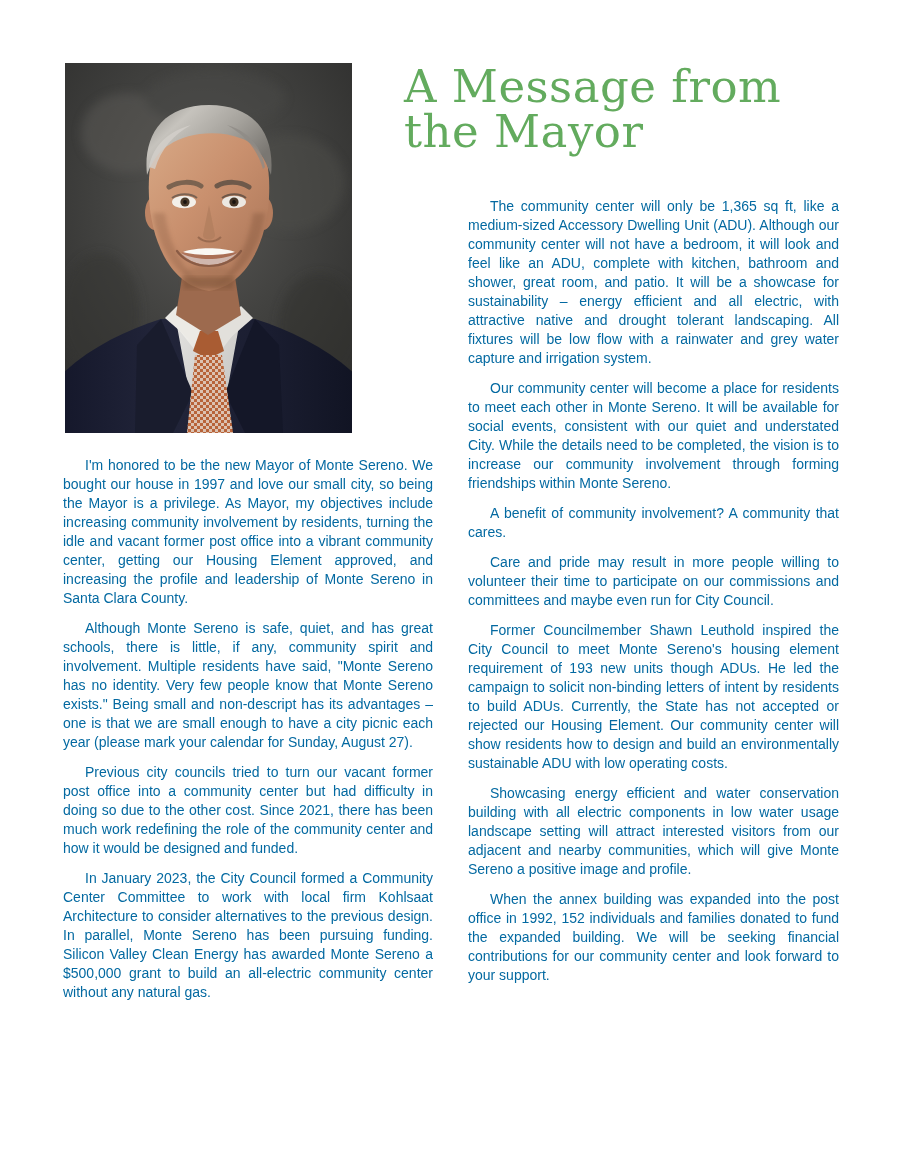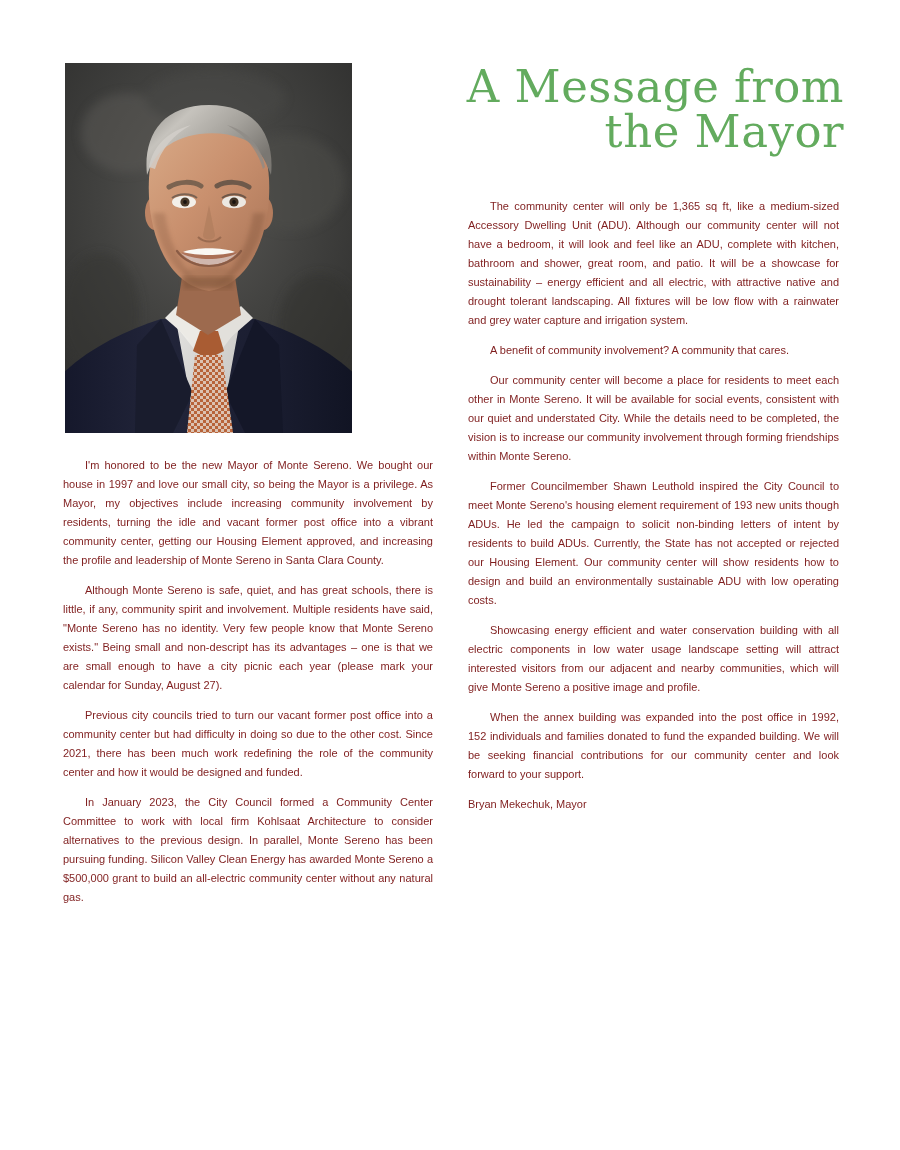--- a/index.html
+++ b/index.html
@@ -31,21 +31,21 @@
     background: #2e2e2e;
   }
   .photo-svg { display: block; width: 287px; height: 370px; }
 
   
   .masthead {
     position: absolute;
     left: 404px;
     top: 66px;
     width: 440px;
-    text-align: right;
+    text-align: left;
     color: #63ab5e;
     font-family: "DejaVu Serif", serif;
     font-weight: 400;
     line-height: 0.93;
     letter-spacing: 0.5px;
   }
   .masthead .line1 {
     display: block;
     font-size: 45px;
     white-space: nowrap;
@@ -53,25 +53,25 @@
   .masthead .line2 {
     display: block;
     font-size: 45px;
     white-space: nowrap;
     margin-top: 3px;
   }
 
   
   .col {
     position: absolute;
-    font-size: 11px;
+    font-size: 14px;
     line-height: 19.0px;
     text-align: justify;
     text-justify: inter-word;
-    color: #7f1d1d;
+    color: #0369a1;
     -webkit-hyphens: none;
     hyphens: none;
   }
   .col-left {
     left: 63px;
     top: 456px;
     width: 370px;
   }
   .col-right {
     left: 468px;
@@ -210,21 +210,21 @@
 
   <div class="col col-left">
     <p>I'm honored to be the new Mayor of Monte Sereno. We bought our house in 1997 and love our small city, so being the Mayor is a privilege. As Mayor, my objectives include increasing community involvement by residents, turning the idle and vacant former post office into a vibrant community center, getting our Housing Element approved, and increasing the profile and leadership of Monte Sereno in Santa Clara County.</p>
     <p>Although Monte Sereno is safe, quiet, and has great schools, there is little, if any, community spirit and involvement. Multiple residents have said, "Monte Sereno has no identity. Very few people know that Monte Sereno exists." Being small and non-descript has its advantages – one is that we are small enough to have a city picnic each year (please mark your calendar for Sunday, August 27).</p>
     <p>Previous city councils tried to turn our vacant former post office into a community center but had difficulty in doing so due to the other cost. Since 2021, there has been much work redefining the role of the community center and how it would be designed and funded.</p>
     <p class="last">In January 2023, the City Council formed a Community Center Committee to work with local firm Kohlsaat Architecture to consider alternatives to the previous design. In parallel, Monte Sereno has been pursuing funding. Silicon Valley Clean Energy has awarded Monte Sereno a $500,000 grant to build an all-electric community center without any natural gas.</p>
   </div>
 
   <div class="col col-right">
     <p>The community center will only be 1,365 sq ft, like a medium-sized Accessory Dwelling Unit (ADU). Although our community center will not have a bedroom, it will look and feel like an ADU, complete with kitchen, bathroom and shower, great room, and patio. It will be a showcase for sustainability – energy efficient and all electric, with attractive native and drought tolerant landscaping. All fixtures will be low flow with a rainwater and grey water capture and irrigation system.</p>
+    <p>Our community center will become a place for residents to meet each other in Monte Sereno. It will be available for social events, consistent with our quiet and understated City. While the details need to be completed, the vision is to increase our community involvement through forming friendships within Monte Sereno.</p>
     <p>A benefit of community involvement? A community that cares.</p>
-    <p>Our community center will become a place for residents to meet each other in Monte Sereno. It will be available for social events, consistent with our quiet and understated City. While the details need to be completed, the vision is to increase our community involvement through forming friendships within Monte Sereno.</p>
+    <p>Care and pride may result in more people willing to volunteer their time to participate on our commissions and committees and maybe even run for City Council.</p>
     <p>Former Councilmember Shawn Leuthold inspired the City Council to meet Monte Sereno's housing element requirement of 193 new units though ADUs. He led the campaign to solicit non-binding letters of intent by residents to build ADUs. Currently, the State has not accepted or rejected our Housing Element. Our community center will show residents how to design and build an environmentally sustainable ADU with low operating costs.</p>
     <p>Showcasing energy efficient and water conservation building with all electric components in low water usage landscape setting will attract interested visitors from our adjacent and nearby communities, which will give Monte Sereno a positive image and profile.</p>
     <p>When the annex building was expanded into the post office in 1992, 152 individuals and families donated to fund the expanded building. We will be seeking financial contributions for our community center and look forward to your support.</p>
-    <p class="no-indent last">Bryan Mekechuk, Mayor</p>
   </div>
 
 </div>
 
 </body></html>

